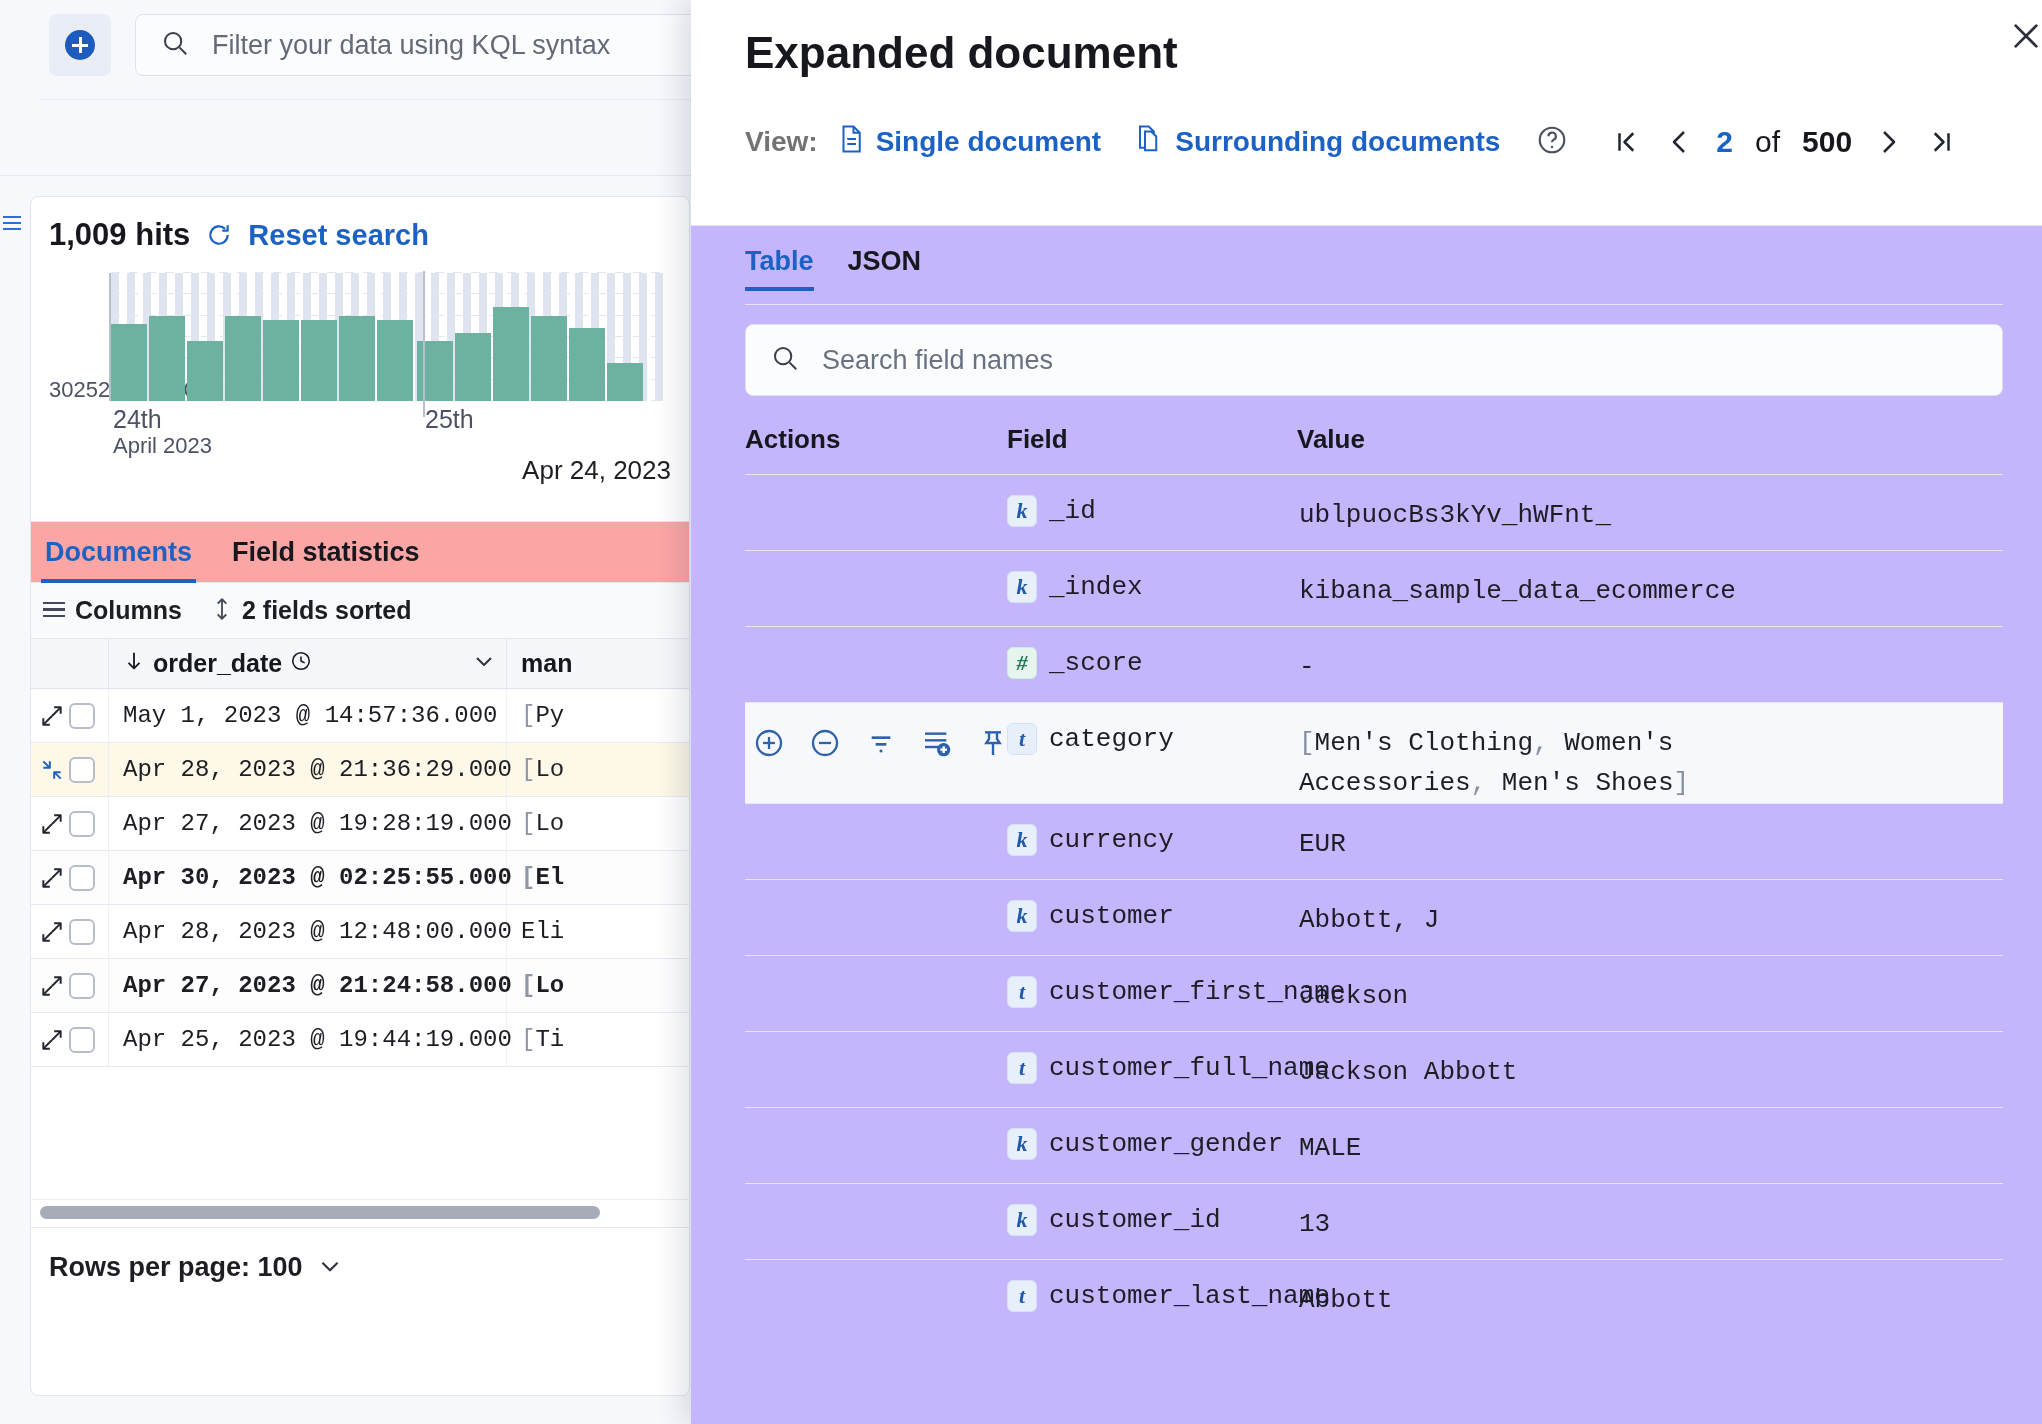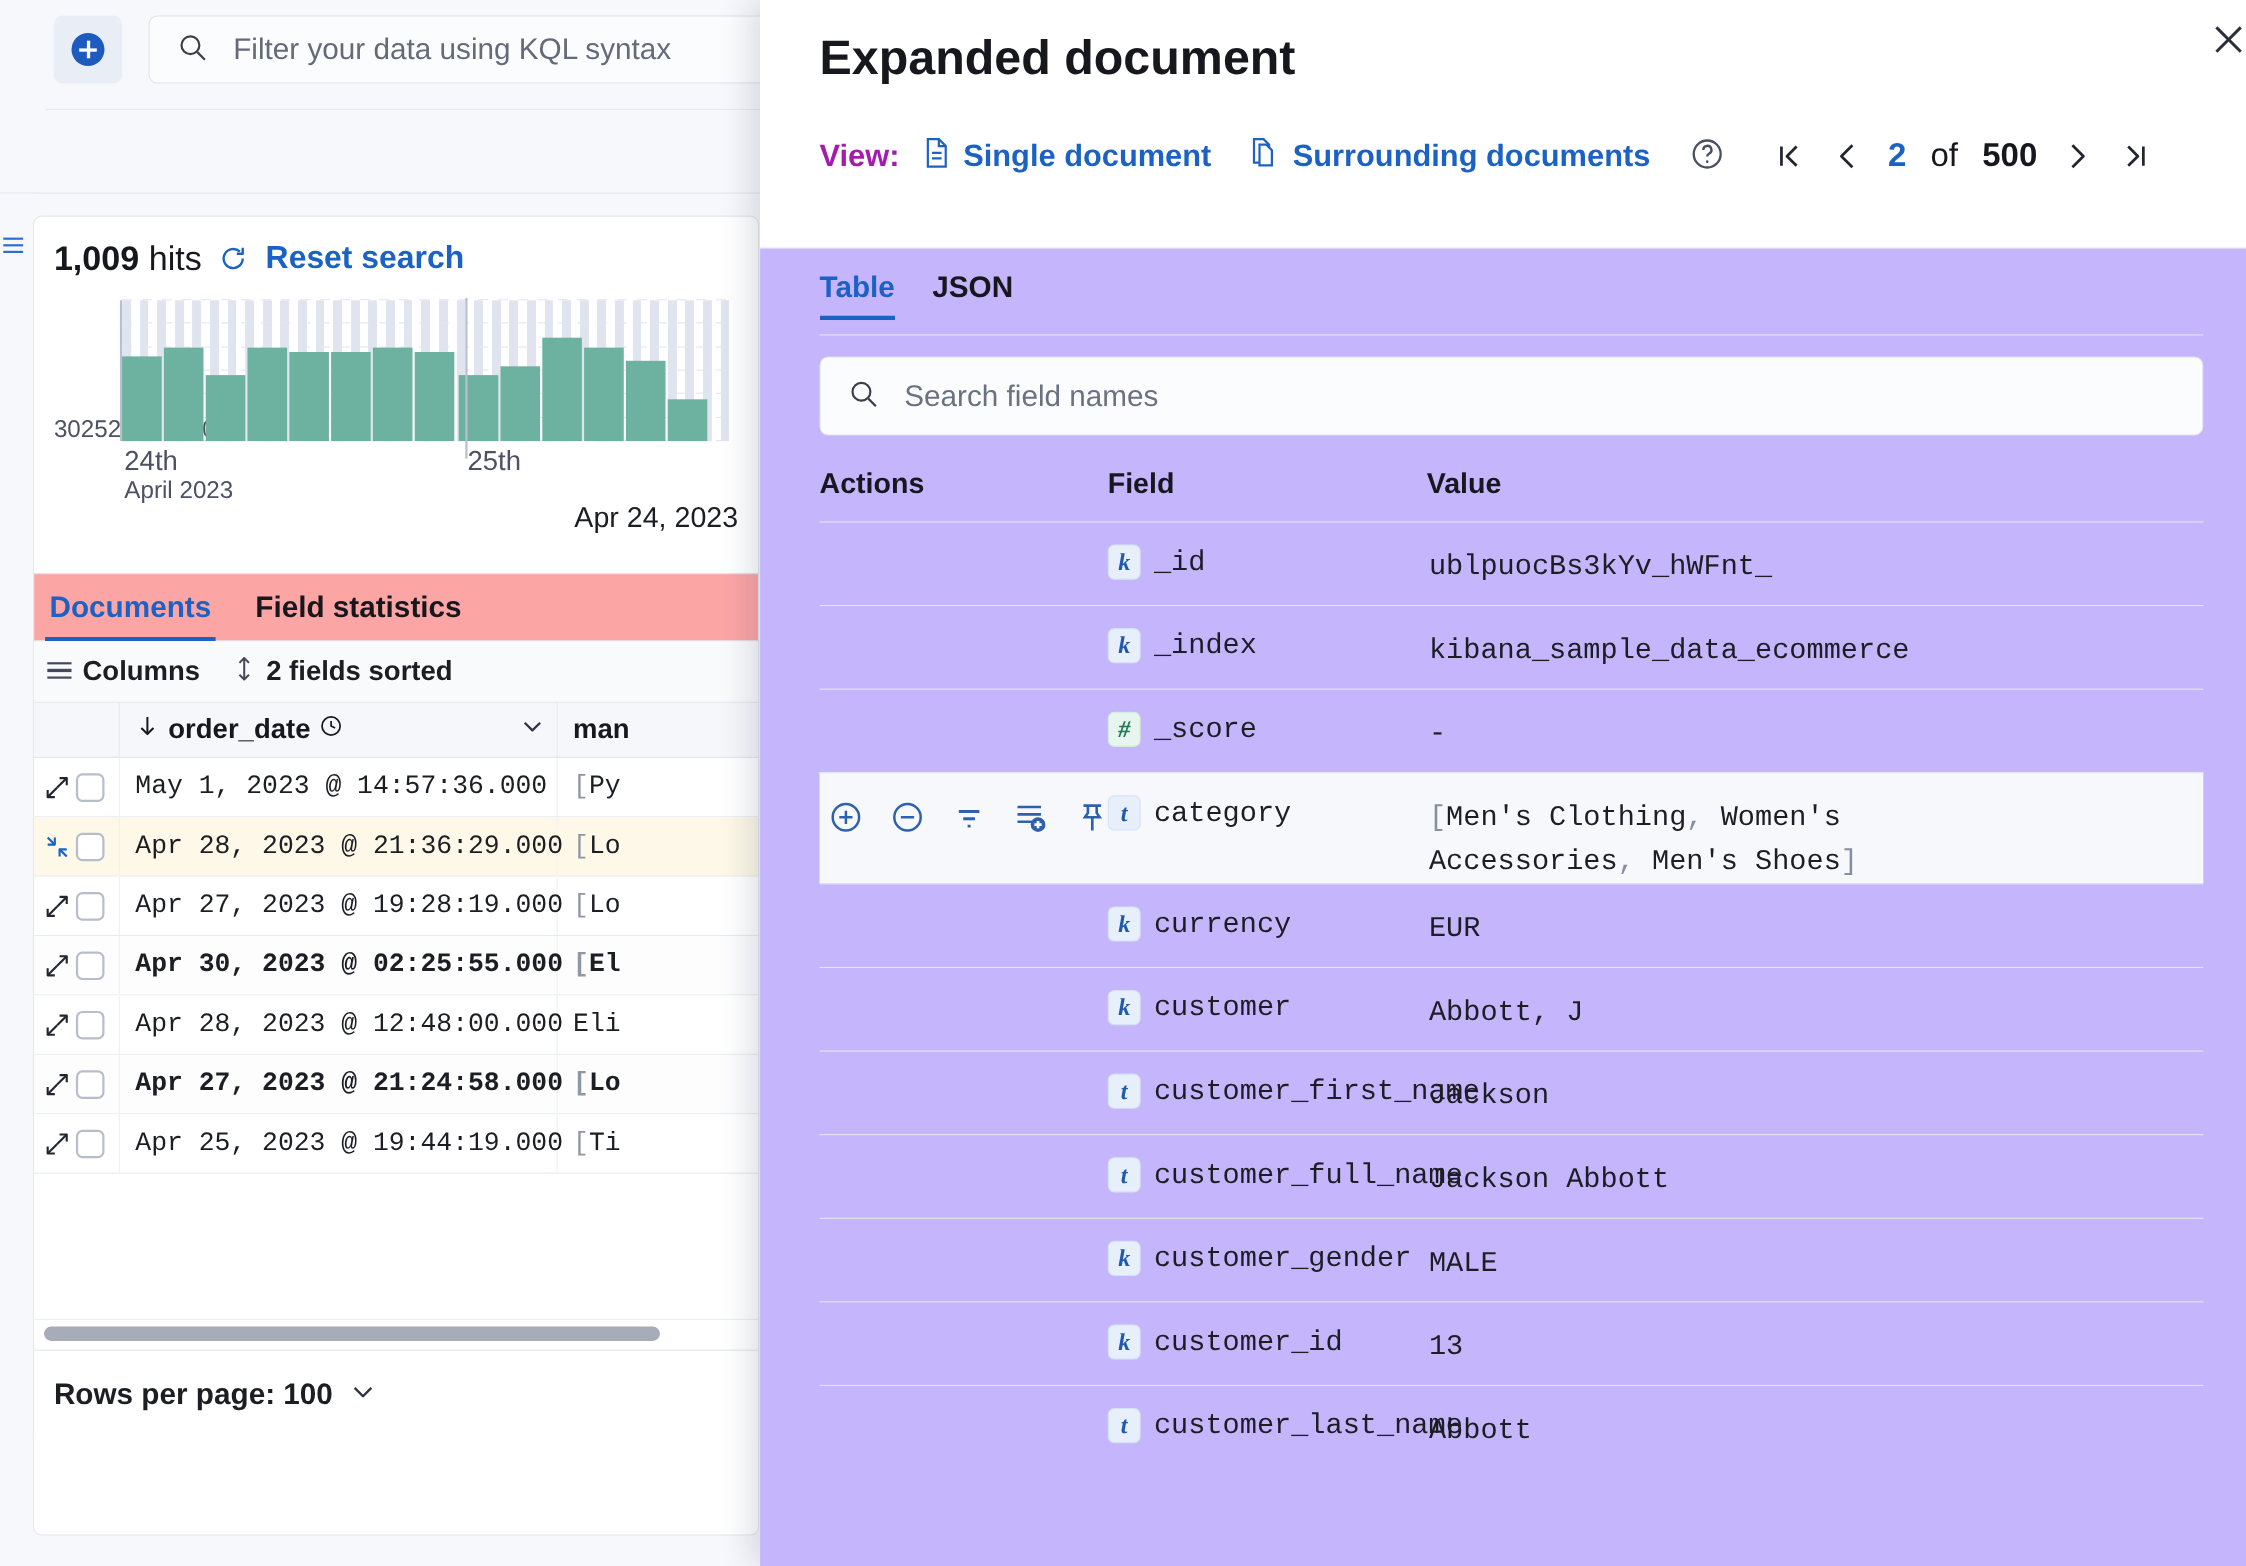--- a/index.html
+++ b/index.html
@@ -74,21 +74,21 @@
     width: 660px; height: 1200px;
     background: #fff; border: 1px solid #e3e6ee;
     border-radius: 8px; overflow: hidden;
   }
 
   .hits-row {
     position: absolute; left: 18px; top: 20px;
     display: flex; align-items: center; gap: 16px;
   }
   .hits-count { font-size: 31px; font-weight: bold; color: #16181d; }
-  .hits-count span.lbl { font-weight: normal; }
+  .hits-count span.lbl { font-weight: bold; }
   .reset-link {
     font-size: 29px; color: #1b62c4; font-weight: bold; cursor: pointer;
   }
   .refresh-icon {
     width: 26px; height: 26px; position: relative; display: inline-block;
   }
   .refresh-icon svg { display: block; }
 
   
   .chart-wrap {
@@ -225,21 +225,21 @@
     cursor: pointer; display: flex; align-items: center; justify-content: center;
   }
   .fly-title {
     position: absolute; left: 54px; top: 28px;
     font-size: 44px; font-weight: bold; color: #16181d;
   }
   .view-row {
     position: absolute; left: 54px; top: 120px; height: 44px;
     display: flex; align-items: center; gap: 14px;
   }
-  .view-lbl { font-size: 28px; font-weight: bold; color: #a21caf; }
+  .view-lbl { font-size: 28px; font-weight: bold; color: #737373; }
   .view-link {
     font-size: 28px; font-weight: bold; color: #1b62c4; cursor: pointer;
     display: flex; align-items: center; gap: 12px; margin-left: 6px;
   }
   .view-link.second { margin-left: 22px; }
   .help-ico { margin-left: 22px; cursor: pointer; }
   .pager {
     display: flex; align-items: center; gap: 22px; margin-left: 30px;
     font-size: 30px; color: #16181d;
   }

